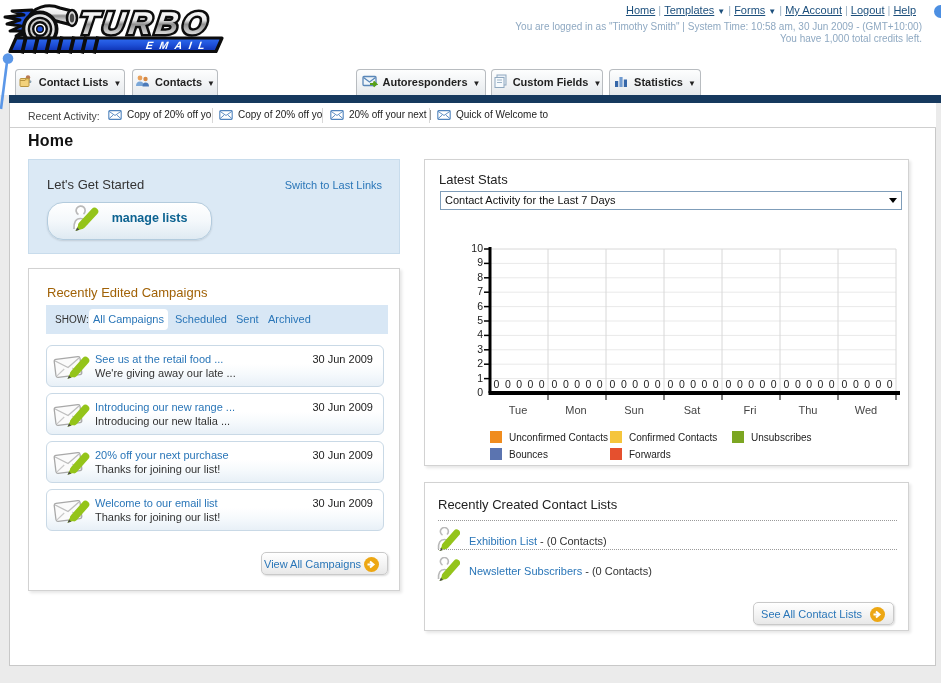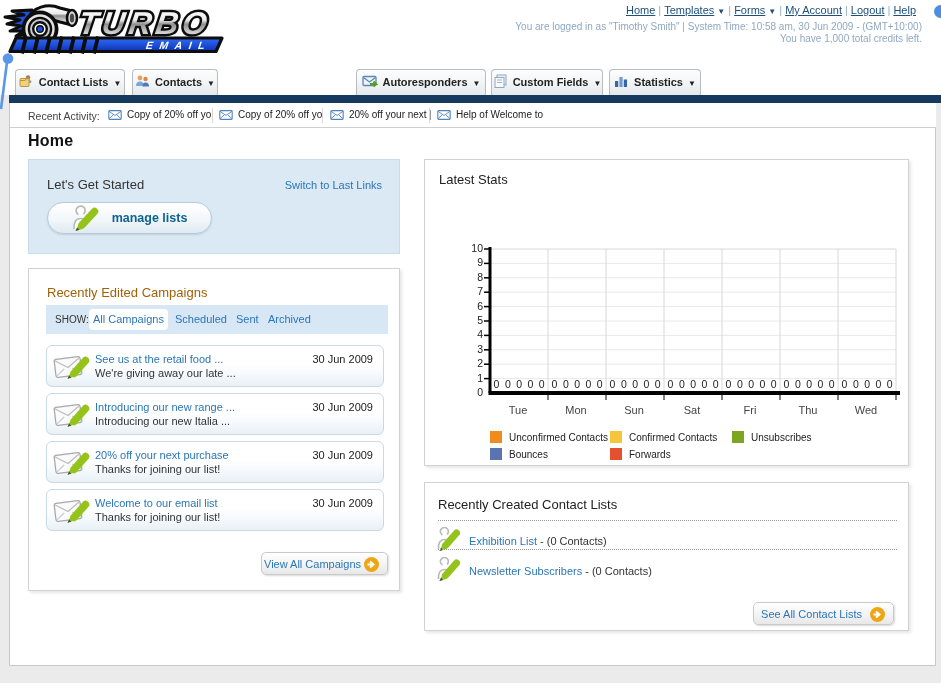--- a/index.html
+++ b/index.html
@@ -26,21 +26,21 @@
 #recent .lbl { position:absolute; top:7px; color:#444; font-size:10.5px; }
 #recent .it { position:absolute; top:6px; color:#222; white-space:nowrap; }
 #recent .it svg { vertical-align:-2px; margin-right:5px; }
 #recent .vs { position:absolute; top:5px; height:15px; border-left:1px solid #d8d8d8; }
 #h1 { position:absolute; left:28px; top:132px; font-size:16px; font-weight:bold; color:#111; letter-spacing:0.2px; }
 
 .panel { position:absolute; background:#fff; border:1px solid #d2d2d2; box-shadow:2px 2px 3px rgba(0,0,0,0.10); }
 #lgs { left:28px; top:159px; width:372px; height:95px; background:#dbe9f5; border:1px solid #c8dcec; box-shadow:none; }
 #lgs .t { position:absolute; left:18px; top:17px; font-size:13px; color:#333; }
 #lgs .sw { position:absolute; right:17px; top:19px; font-size:11px; color:#2a76b8; text-decoration:none; }
-.bigbtn { position:absolute; top:42px; height:32px; line-height:normal; border:1px solid #b3cbdd; border-radius:16px; background:linear-gradient(#ffffff,#f4f8fb 50%,#dfeaf2); box-shadow:0 1px 2px rgba(0,0,0,0.12); color:#0d6391; font-size:12.5px; font-weight:bold; text-align:center; }
+.bigbtn { position:absolute; top:42px; height:38px; line-height:normal; border:1px solid #b3cbdd; border-radius:16px; background:linear-gradient(#ffffff,#f4f8fb 50%,#dfeaf2); box-shadow:0 1px 2px rgba(0,0,0,0.12); color:#0d6391; font-size:12.5px; font-weight:bold; text-align:center; }
 #btn-ml { left:18px; width:165px; }
 #btn-ce { left:191px; width:163px; }
 .bigbtn .ic { position:absolute; left:22px; top:2px; }
 #btn-ce .ic { left:12px; top:4px; }
 .bigbtn .tx { position:absolute; left:0; right:0; top:8px; }
 #btn-ml .tx { padding-left:40px; }
 #btn-ce .tx { padding-left:50px; }
 
 #rec { left:28px; top:268px; width:372px; height:323px; }
 #rec .t { position:absolute; left:18px; top:16px; font-size:13px; color:#a16207; }
@@ -173,21 +173,21 @@
           <rect x="0.7" y="0.7" width="13.6" height="9.6" rx="1" fill="#fff" stroke="#4f83bd" stroke-width="1.2"></rect>
           <path d="M1 1.5 L7.5 6 L14 1.5 M1 9.5 L5.5 5.5 M14 9.5 L9.5 5.5" fill="none" stroke="#4f83bd" stroke-width="1"></path>
         </svg><span>Copy of 20% off yo</span></span>
       <span class="it" style="left:320px"><svg width="14" height="10" viewBox="0 0 15 11">
           <rect x="0.7" y="0.7" width="13.6" height="9.6" rx="1" fill="#fff" stroke="#4f83bd" stroke-width="1.2"></rect>
           <path d="M1 1.5 L7.5 6 L14 1.5 M1 9.5 L5.5 5.5 M14 9.5 L9.5 5.5" fill="none" stroke="#4f83bd" stroke-width="1"></path>
         </svg><span>20% off your next |</span></span>
       <span class="it" style="left:427px"><svg width="14" height="10" viewBox="0 0 15 11">
           <rect x="0.7" y="0.7" width="13.6" height="9.6" rx="1" fill="#fff" stroke="#4f83bd" stroke-width="1.2"></rect>
           <path d="M1 1.5 L7.5 6 L14 1.5 M1 9.5 L5.5 5.5 M14 9.5 L9.5 5.5" fill="none" stroke="#4f83bd" stroke-width="1"></path>
-        </svg><span>Help of Welcome to</span></span>
+        </svg><span>Quick of Welcome to</span></span>
       <span class="vs" style="left:202px"></span>
       <span class="vs" style="left:312px"></span>
       <span class="vs" style="left:419px"></span>
     </div>
 
 <div id="h1">Home</div>
 
 <div class="panel" id="lgs">
   <div class="t">Let's Get Started</div>
   <a class="sw" href="#">Switch to Last Links</a>
@@ -276,20 +276,21 @@
     <div class="tx">View All Campaigns</div>
     <svg width="15" height="15" viewBox="0 0 15 15">
           <circle cx="7.5" cy="7.5" r="7.5" fill="#eda713"></circle>
           <path d="M3.5 7.5 h5 M6 4.5 l3.5 3 L6 10.5" fill="none" stroke="#fff" stroke-width="2"></path>
         </svg>
   </div>
 </div>
 
 <div class="panel" id="stats">
   <div class="t">Latest Stats</div>
+  <div id="sel">Contact Activity for the Last 7 Days<span class="ar"></span></div>
   <svg id="chart" style="position:absolute;left:0;top:80px" width="485" height="182" viewBox="0 0 485 182">
     <g stroke="#e9e9e9" stroke-width="1">
       <line x1="65" y1="23.4" x2="471" y2="23.4"></line>
           <line x1="65" y1="37.8" x2="471" y2="37.8"></line>
       <line x1="65" y1="52.2" x2="471" y2="52.2"></line>
           <line x1="65" y1="66.6" x2="471" y2="66.6"></line>
       <line x1="65" y1="81" x2="471" y2="81"></line>
           <line x1="65" y1="95.4" x2="471" y2="95.4"></line>
       <line x1="65" y1="109.8" x2="471" y2="109.8"></line>
           <line x1="65" y1="124.2" x2="471" y2="124.2"></line>

